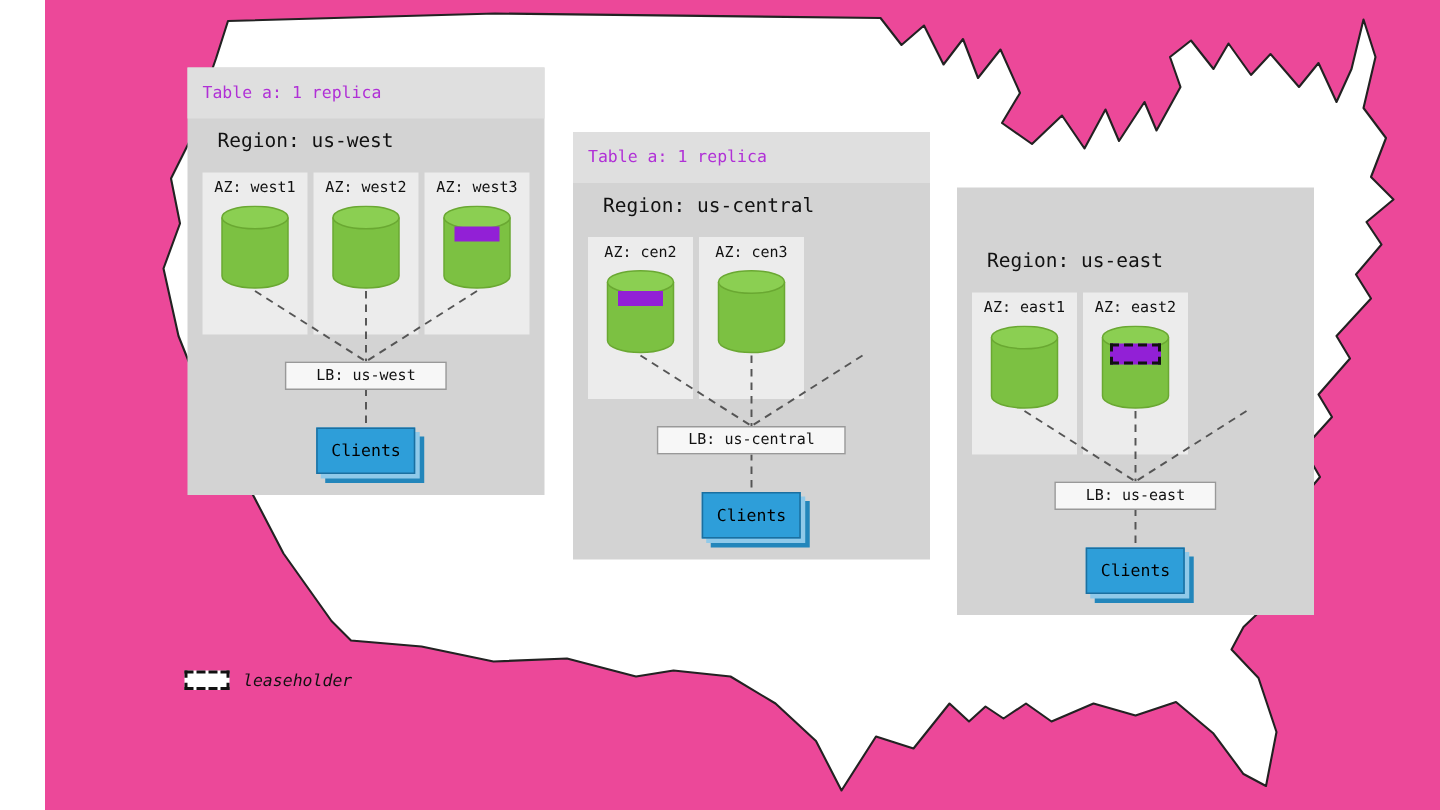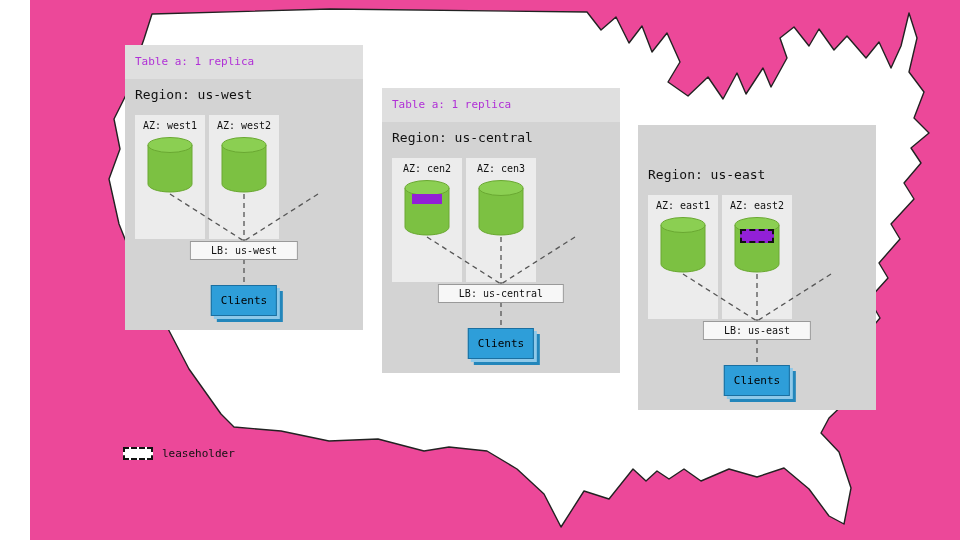--- a/index.html
+++ b/index.html
@@ -3,25 +3,25 @@
 <meta charset="utf-8">
 <style>
   * { margin:0; padding:0; box-sizing:border-box; }
   body { font-family:"DejaVu Sans Mono", monospace; background:#ffffff; }
   .canvas { position:relative; width:960px; height:540px; background:#ec4899; overflow:hidden;margin-left:30px; }
   .map-svg { position:absolute; left:0; top:0; }
 
   .panel { position:absolute; width:238px; height:285px; background:#d3d3d3; }
   .panel-title { height:34px; line-height:34px; padding-left:10px; background:#dfdfdf;
                  color:#b030d6; font-size:11px; white-space:nowrap; }
-  .region-label { position:absolute; left:10px; top:42px; font-size:13px; color:#111; }
+  .region-label { position:absolute; left:20px; top:42px; font-size:13px; color:#111; }
 
   .az-container { position:absolute; left:10px; top:70px; width:218px; height:112px;
                   display:flex; gap:4px; }
-  .az-cell { position:relative; width:70px; height:124px; background:#ececec; text-align:center; }
+  .az-cell { position:relative; width:70px; height:108px; background:#ececec; text-align:center; }
   .az-label { font-size:10px; padding-top:5px; color:#111; }
   .cyl { margin-top:6px; }
 
   .chip { position:absolute; left:50%; margin-left:-15px; top:36px;
           width:30px; height:10px; background:#9220d6; }
   .chip.leaseholder { width:34px; height:14px; margin-left:-17px; top:34px;
                       border:2px dashed #111; }
 
   .connector { position:absolute; left:0; top:0; pointer-events:none; }
 
@@ -29,21 +29,21 @@
             background:#f7f7f7; border:1px solid #999; font-size:10px;
             padding:3px 20px; white-space:nowrap; color:#111; }
 
   .clients-box { position:absolute; top:240px; left:50%; transform:translateX(-50%);
                  background:#2e9ed9; border:1px solid #1b6fa0; color:#000;
                  font-size:11px; padding:8px 9px;
                  box-shadow:3px 3px 0 0 #8fc9e9, 6px 6px 0 0 #2386bb; }
 
   .legend { position:absolute; left:93px; top:447px; display:flex; align-items:center; gap:9px; }
   .legend-swatch { width:30px; height:13px; border:2px dashed #111; background:#fff; }
-  .legend-label { font-size:11px; color:#111; }
+  .legend-label { font-size:11px; color:#111;font-style:italic; }
 </style>
 </head>
 <body>
 
 <div class="canvas">
 
   <svg class="map-svg" width="960" height="540" viewBox="0 0 960 540">
     <path d="M122 14 L300 9 L557 12
              L571 30 L586 17 L599 43 L612 26 L622 52 L637 33 L650 62 L638 82 L658 96 L678 77 L693 99 L707 73 L716 94 L733 68 L741 87 L757 58 L750 38 L764 27 L779 46 L789 29 L804 50 L817 36
              L836 58 L849 42 L861 68 L871 46 L879 13
@@ -65,20 +65,28 @@
           <path d="M1 8 V47 a22 8 0 0 0 44 0 V8" fill="#7cc142" stroke="#6aa832" stroke-width="1"></path>
           <ellipse cx="23" cy="8" rx="22" ry="7.5" fill="#8bcf52" stroke="#6aa832" stroke-width="1"></ellipse>
         </svg>
       </div>
       <div class="az-cell">
         <div class="az-label">AZ: west2</div>
         <svg class="cyl" width="46" height="56" viewBox="0 0 46 56">
           <path d="M1 8 V47 a22 8 0 0 0 44 0 V8" fill="#7cc142" stroke="#6aa832" stroke-width="1"></path>
           <ellipse cx="23" cy="8" rx="22" ry="7.5" fill="#8bcf52" stroke="#6aa832" stroke-width="1"></ellipse>
         </svg>
+      </div>
+      <div class="az-cell">
+        <div class="az-label">AZ: west3</div>
+        <svg class="cyl" width="46" height="56" viewBox="0 0 46 56">
+          <path d="M1 8 V47 a22 8 0 0 0 44 0 V8" fill="#7cc142" stroke="#6aa832" stroke-width="1"></path>
+          <ellipse cx="23" cy="8" rx="22" ry="7.5" fill="#8bcf52" stroke="#6aa832" stroke-width="1"></ellipse>
+        </svg>
+        <div class="chip"></div>
       </div>
     </div>
 
     <svg class="connector" width="238" height="285">
       <line x1="45" y1="149" x2="119" y2="196" stroke="#555" stroke-width="1.3" stroke-dasharray="5 4"></line>
       <line x1="119" y1="149" x2="119" y2="196" stroke="#555" stroke-width="1.3" stroke-dasharray="5 4"></line>
       <line x1="193" y1="149" x2="119" y2="196" stroke="#555" stroke-width="1.3" stroke-dasharray="5 4"></line>
       <line x1="119" y1="214" x2="119" y2="240" stroke="#555" stroke-width="1.3" stroke-dasharray="5 4"></line>
     </svg>
 

